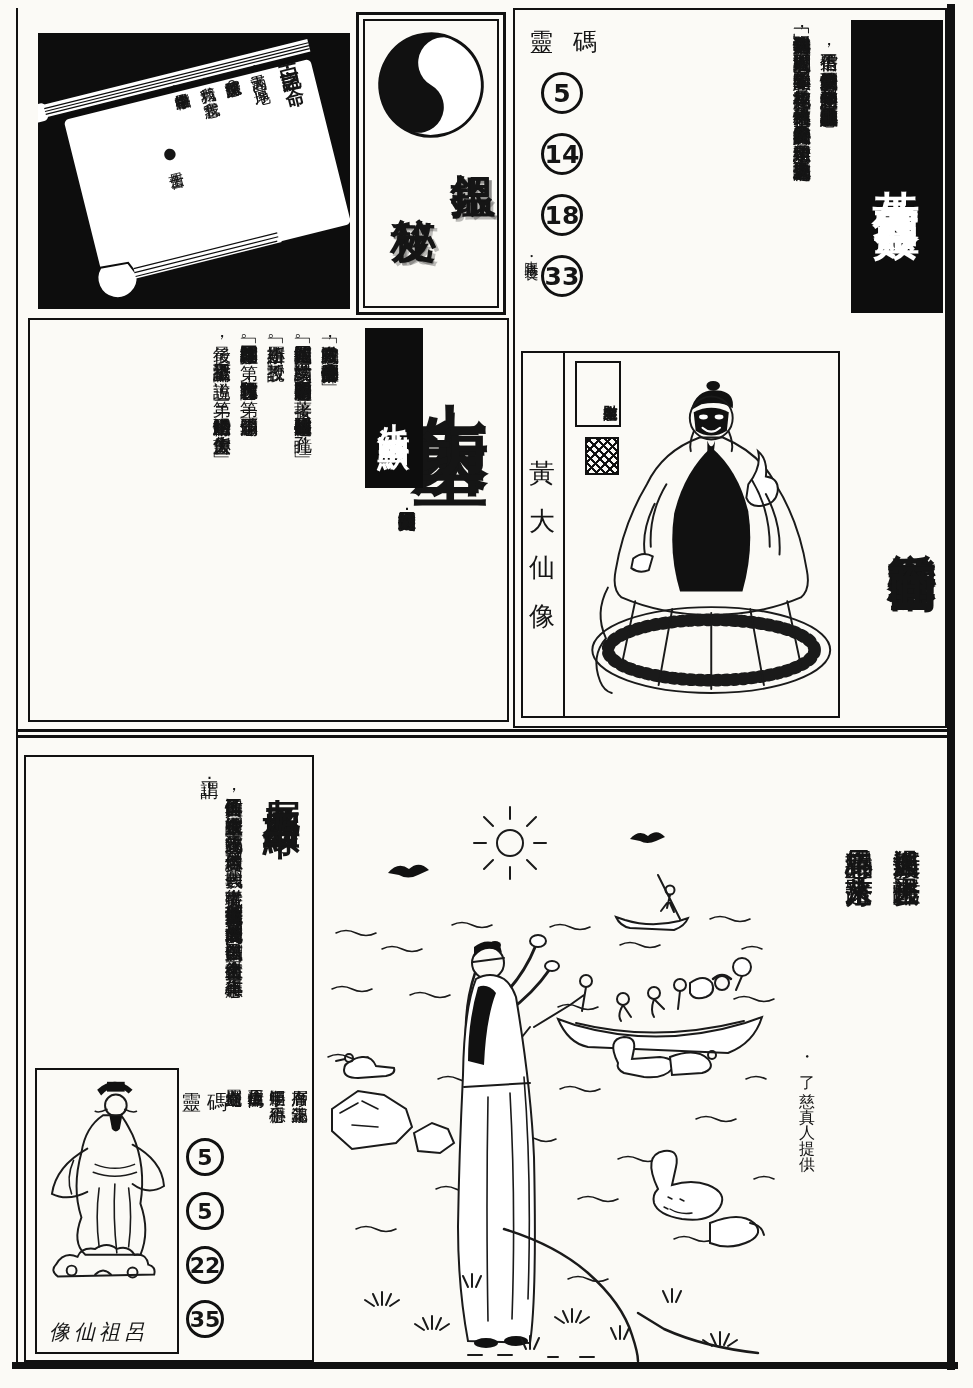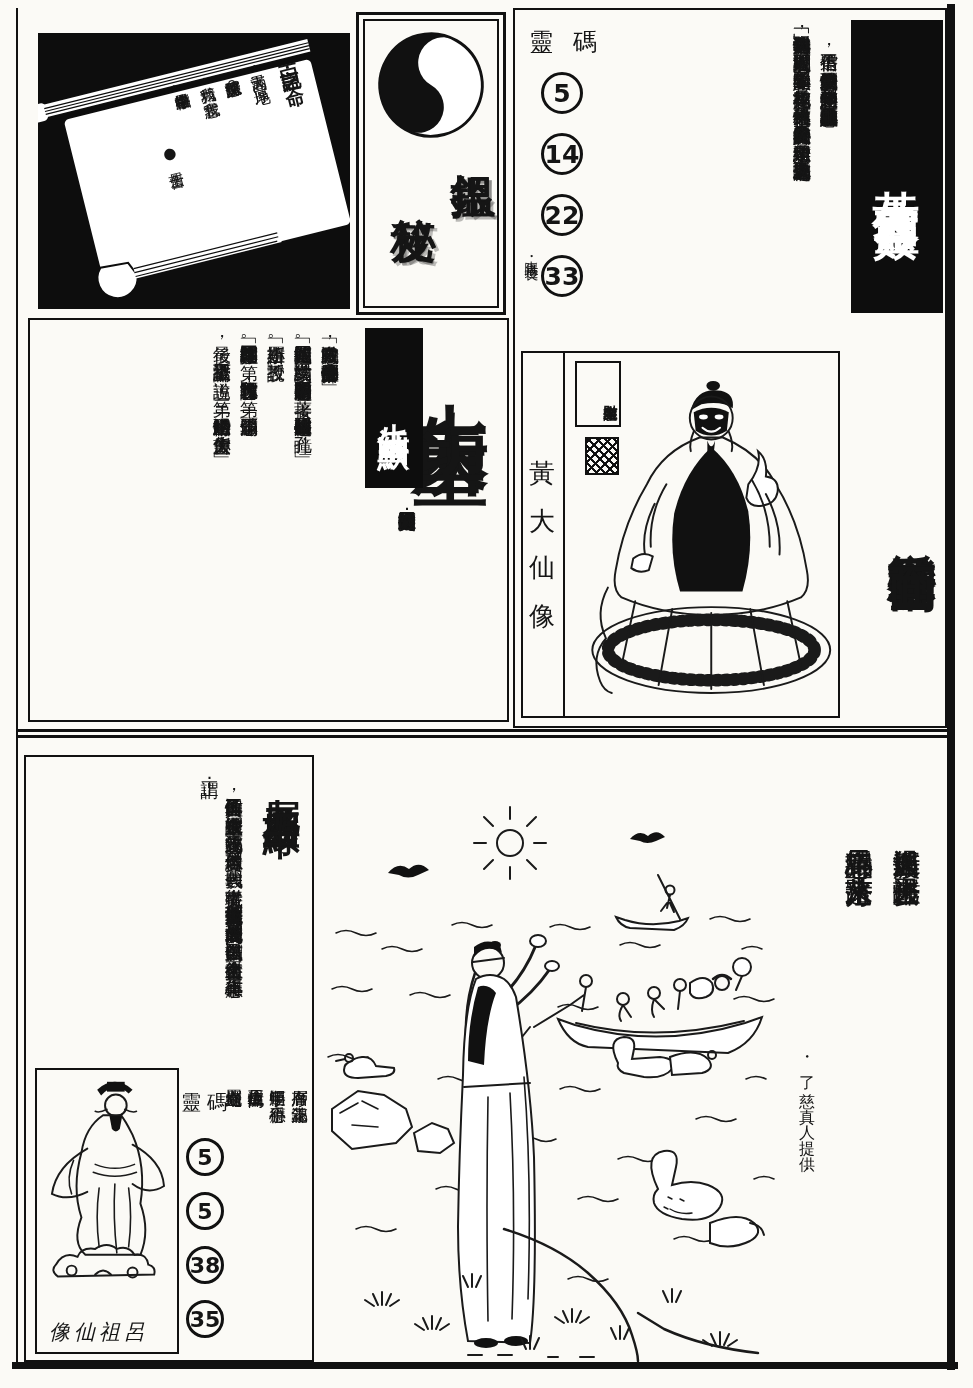--- a/index.html
+++ b/index.html
@@ -147,21 +147,21 @@
     <div class="abs v" id="mast-kicker">黃大仙靈簽</div>
     <div class="abs v" id="mast-title">戀愛神算剖析全面</div>
     <div class="abs v flow" id="mast-intro">
       <p class="indent">不信還需信，愛情或多或少受到星座的影響，想知今年整體的戀愛運程，有星座小王子坐鎮的「戀愛神算」就非試不可。</p>
       <p>玩法分為「單身貴族」和「情侶對碰」，即是說可以單獨測或一齊測，除了零五年的戀愛運程，桃花星座和指數等，更可幫你透視另一半的性格、特質以及兩人相處的戀愛秘笈。想雞年繼續蜜運，就要上廟聽聽馬道長之言啦！</p>
     </div>
     <div class="abs" id="mast-lingma-label">靈碼</div>
     <div class="abs circle-col" id="mast-circles">
       <div class="num-circle">5</div>
       <div class="num-circle">14</div>
-      <div class="num-circle">22</div>
+      <div class="num-circle">18</div>
       <div class="num-circle">33</div>
     </div>
     <div class="abs v" id="mast-credit">・真陽道長・</div>
 
     <div class="abs" id="portrait-box">
       <div id="portrait-art">
         <svg width="100%" height="100%" viewBox="0 0 280 363" preserveAspectRatio="xMidYMid meet">
           <g stroke="#1a1a1a" fill="none" stroke-width="2" stroke-linecap="round">
             <path d="M129,54 Q135,30 160,34 Q174,37 172,52 Q160,44 140,48 Z" fill="#111" stroke="none"></path>
             <ellipse cx="152" cy="29" rx="7" ry="5" fill="#111" stroke="none"></ellipse>
@@ -203,21 +203,21 @@
       <p>層層有序　錦上添花</p>
       <p>手運順暢　得心應手</p>
       <p>位正高居中流柱</p>
       <p>九層塔立四綠中</p>
     </div>
     <div class="abs" id="fs-lingma">
       <div id="fs-lingma-label">靈碼</div>
       <div class="circle-col" id="fs-circles">
         <div class="num-circle">5</div>
         <div class="num-circle">5</div>
-        <div class="num-circle">38</div>
+        <div class="num-circle">22</div>
         <div class="num-circle">35</div>
       </div>
     </div>
     <div class="abs" id="lvzu-box">
       <svg width="140" height="232" viewBox="0 0 140 236">
         <g stroke="#1a1a1a" fill="none" stroke-width="2" stroke-linecap="round">
           <path d="M64,26 Q78,10 92,24 L96,20 Q78,4 60,20 Z" fill="#111" stroke="none"></path>
           <rect x="70" y="12" width="18" height="10" fill="#111" stroke="none"></rect>
           <circle cx="79" cy="36" r="11"></circle>
           <path d="M72,44 q7,6 14,0 l-3,16 q-4,5 -8,0 z" fill="#111" stroke="none"></path>

